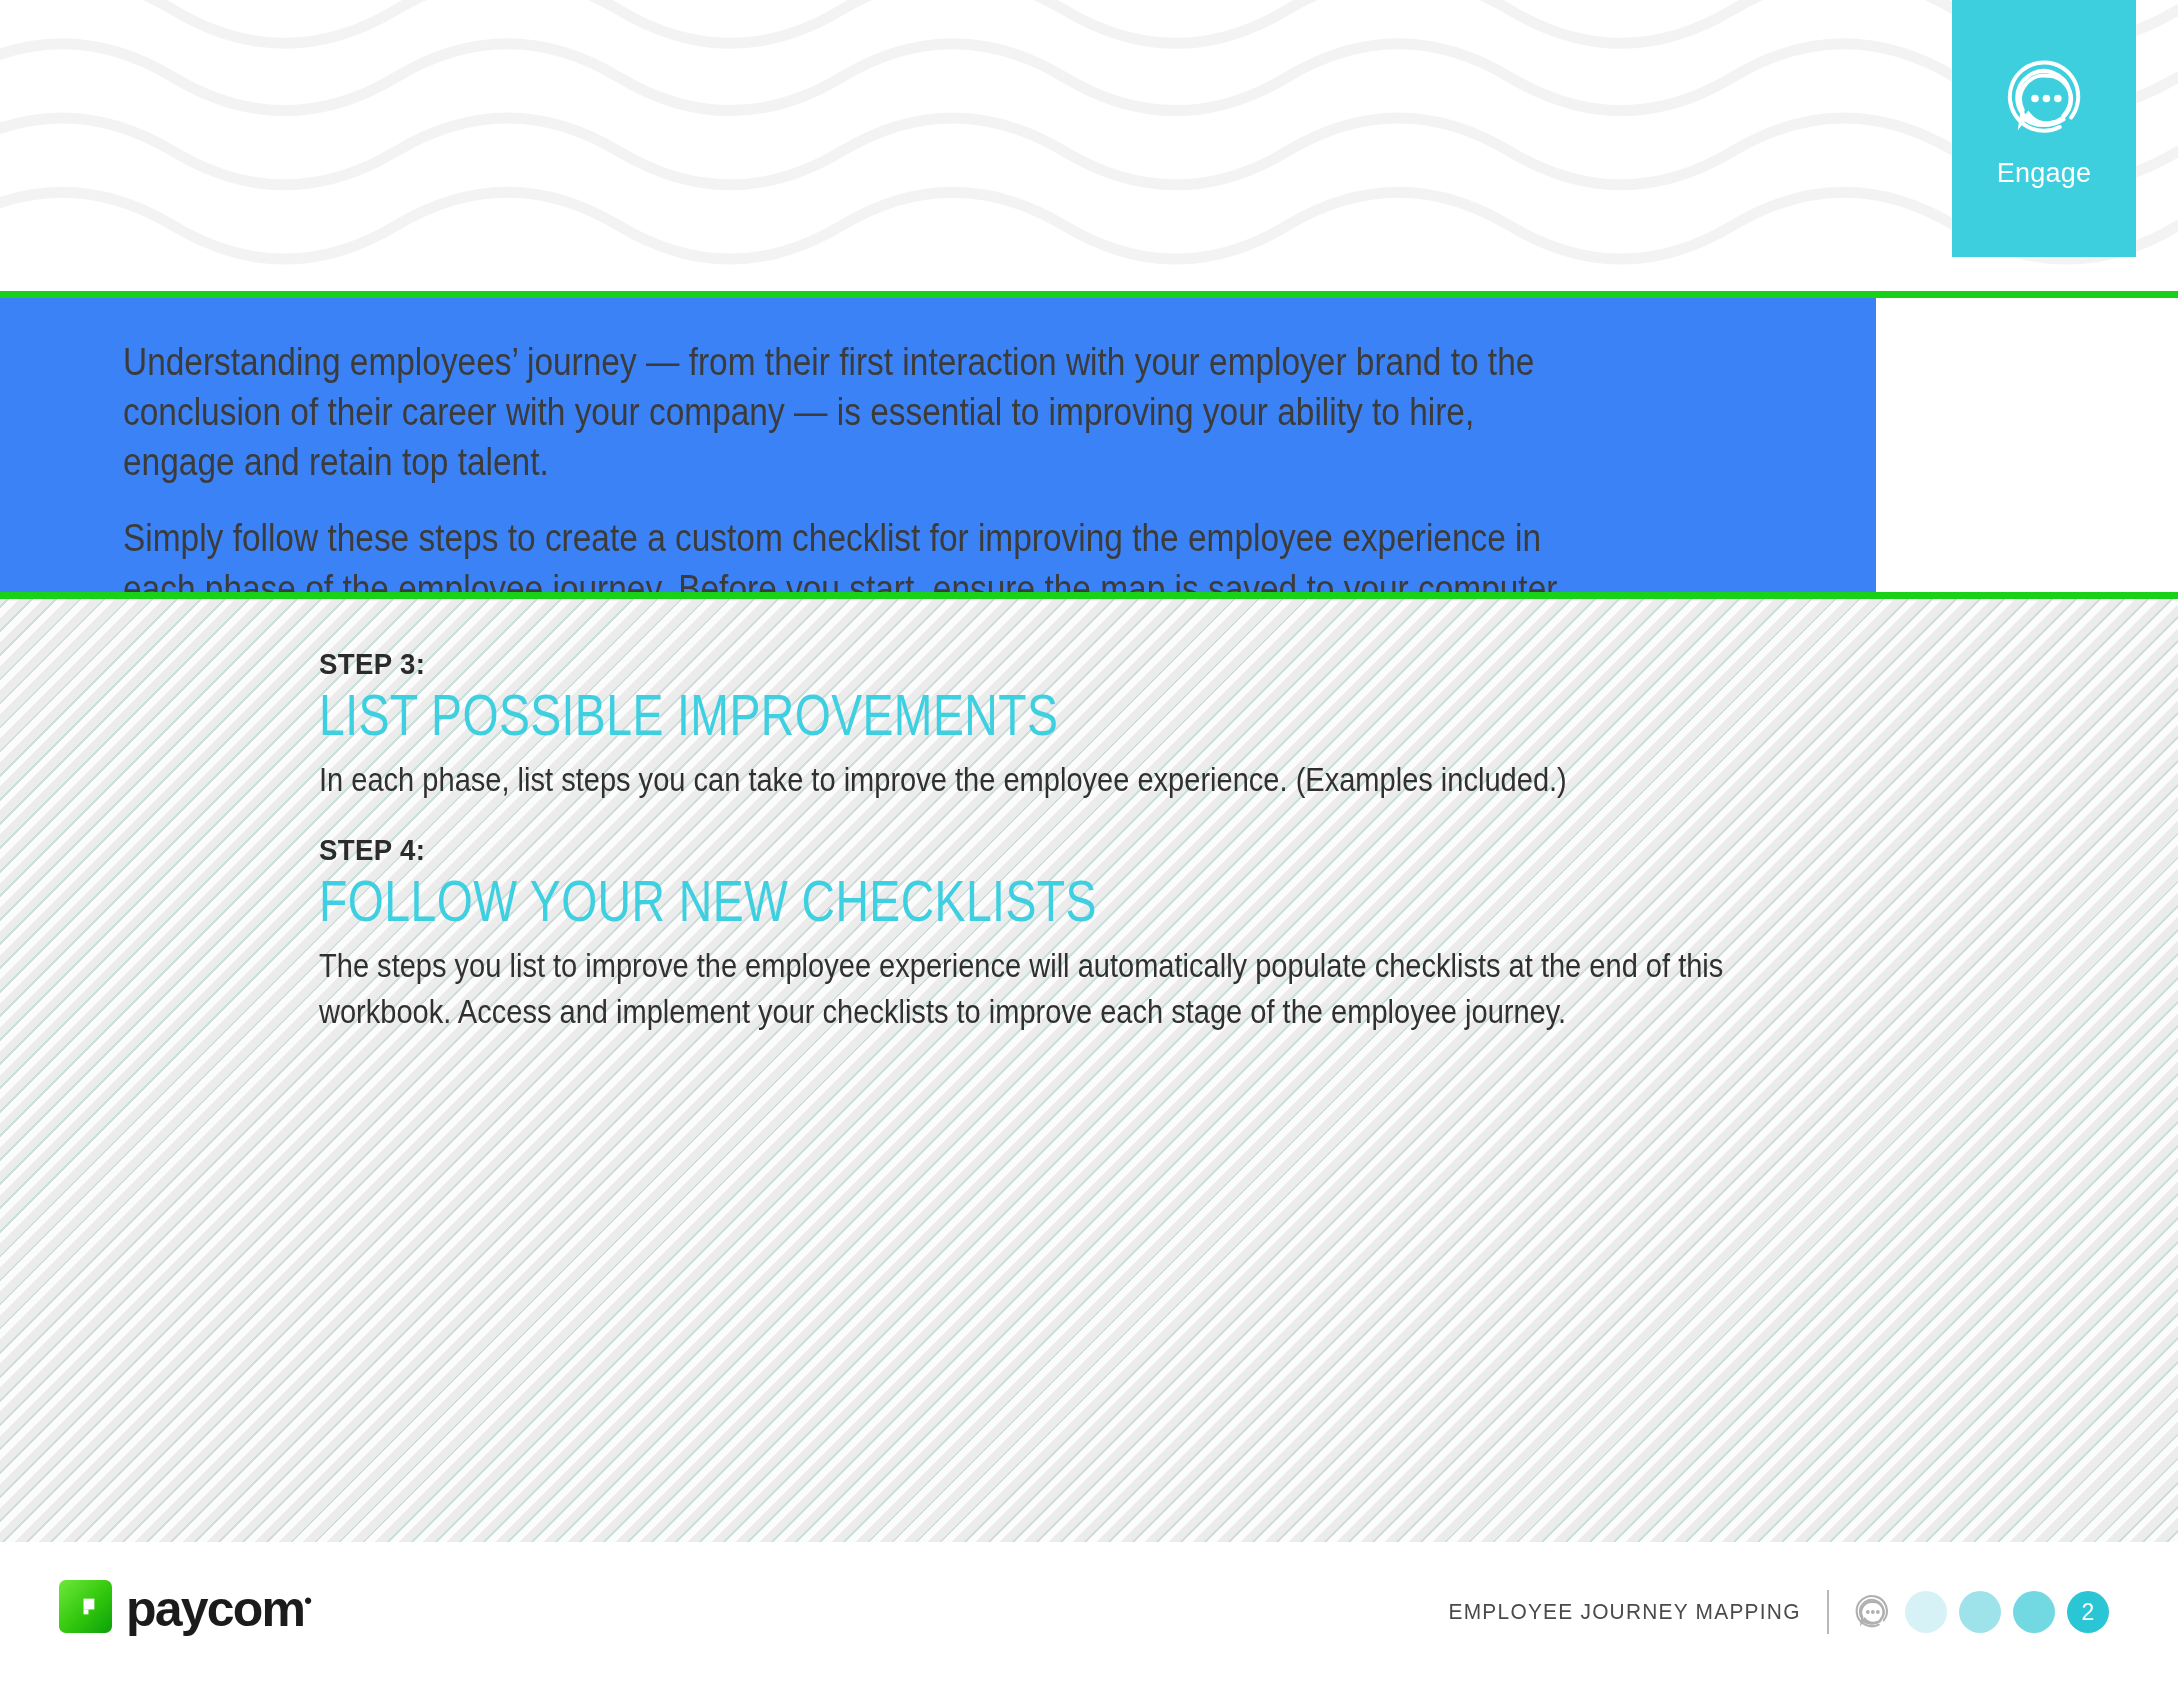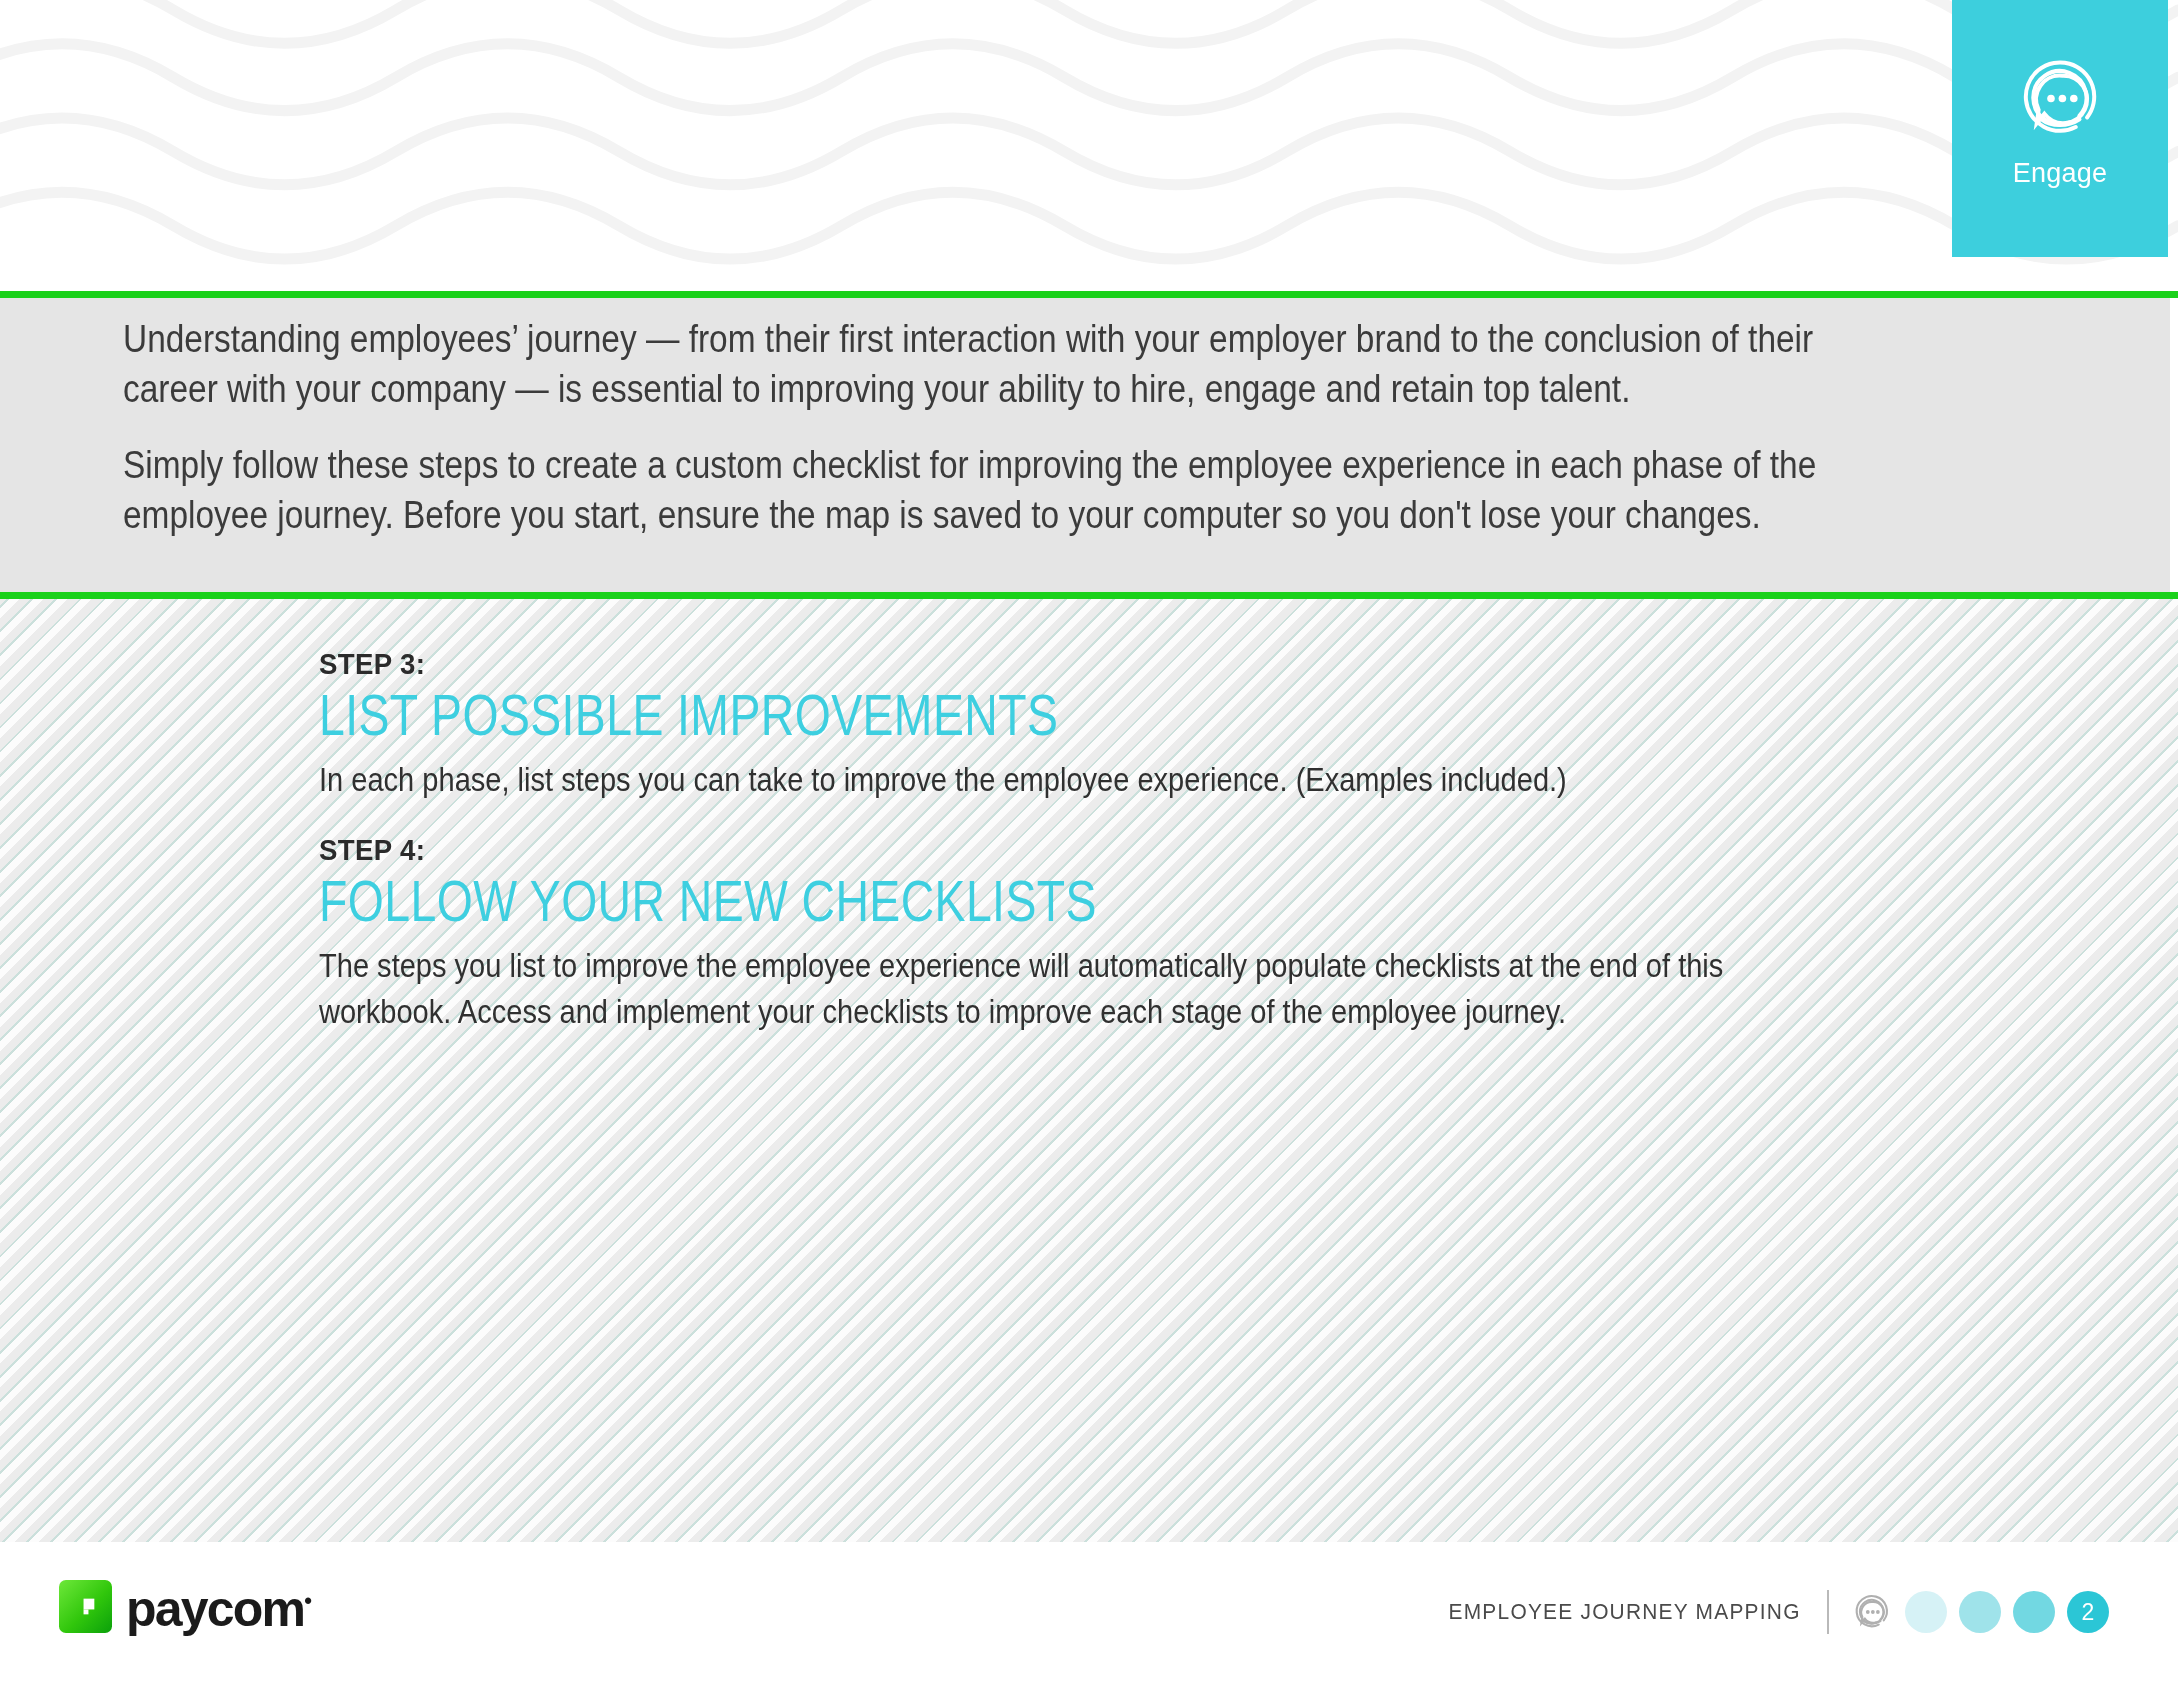--- a/index.html
+++ b/index.html
@@ -27,21 +27,21 @@
   .header-waves {
     position: absolute;
     top: 0; left: 0;
     width: 2178px;
     height: 294px;
   }
   .engage-tab {
     position: absolute;
     top: 0;
     left: 1952px;
-    width: 216px;
+    width: 184px;
     height: 257px;
     background: #3dcfdd;
     display: flex;
     flex-direction: column;
     align-items: center;
     justify-content: flex-start;
     padding-top: 51px;
     box-sizing: border-box;
   }
   .engage-icon {
@@ -64,25 +64,25 @@
     background: #1ad11a;
   }
   .green-rule-top { top: 291px; }
   .green-rule-bottom { top: 592px; }
 
   
   .intro {
     position: absolute;
     top: 298px;
     left: 0;
-    width: 2170px;
+    width: 1876px;
     height: 294px;
-    background: #e5e5e5;
+    background: #3b82f6;
     box-sizing: border-box;
-    padding: 16px 119px 0 123px;
+    padding: 39px 119px 0 123px;
   }
   .intro p {
     margin: 0 0 26px 0;
     font-family: "Liberation Sans Narrow", "Liberation Sans", sans-serif;
     font-size: 38px;
     line-height: 1.32;
     color: #3b3b3b;
     font-stretch: condensed;
     transform: scaleX(0.88);
     transform-origin: left center;

